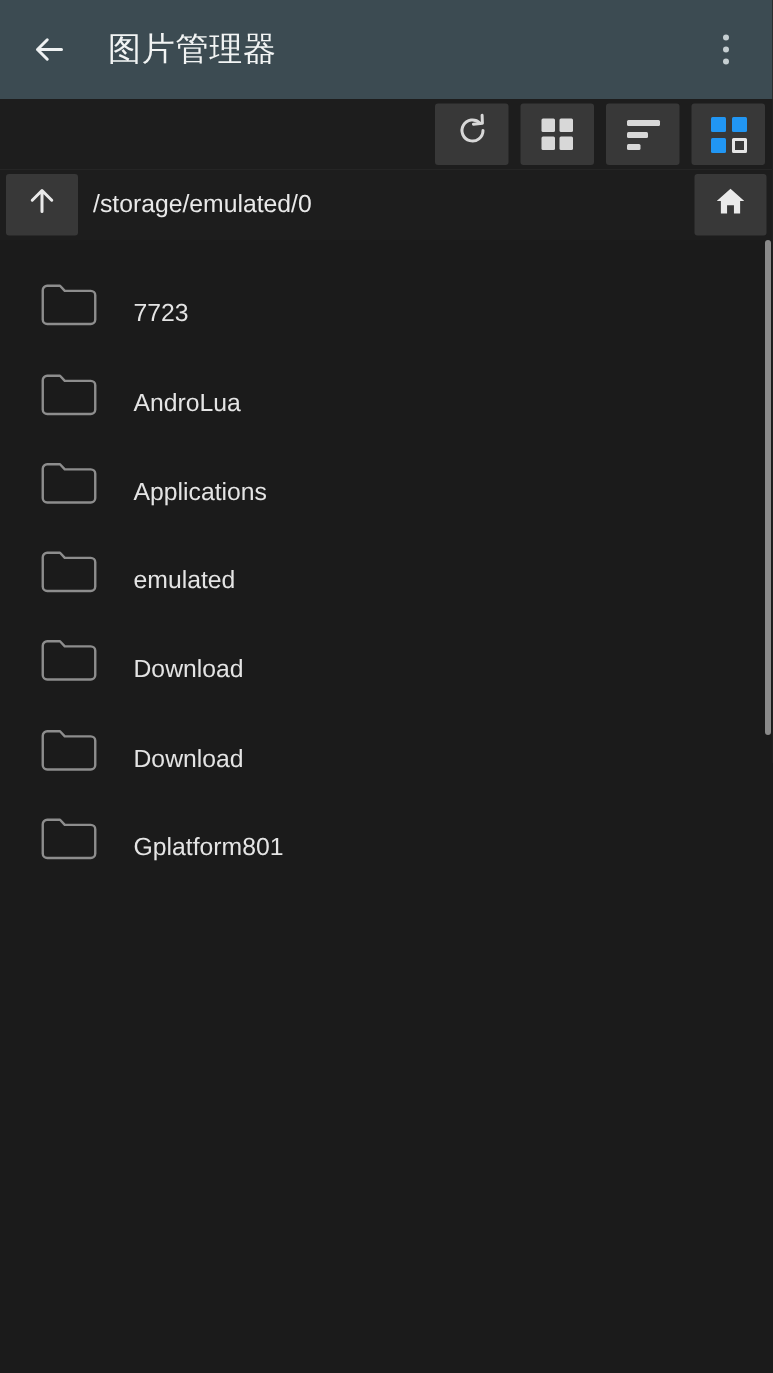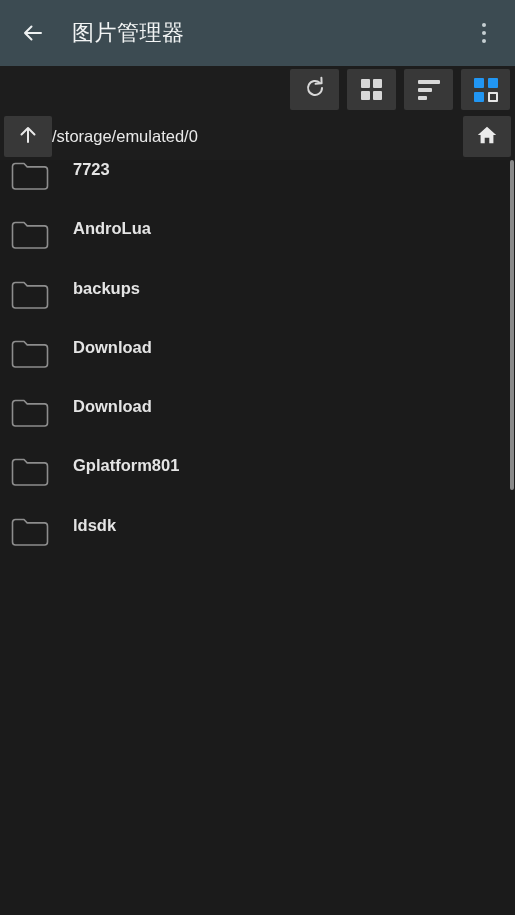--- a/index.html
+++ b/index.html
@@ -125,20 +125,21 @@
   .path-up {
     width: 48px; height: 41px;
     margin-left: 4px;
     background: #383838;
     border-radius: 2px;
     display: flex; align-items: center; justify-content: center;
     cursor: pointer;
     flex: 0 0 auto;
   }
   .path-text {
+    margin-left: 10px;
     color: #e9e9e9;
     font-size: 16.5px;
     flex: 1 1 auto;
     white-space: nowrap;
     overflow: hidden;
     text-overflow: ellipsis;
   }
   .path-home {
     width: 48px; height: 41px;
     margin-right: 4px;
@@ -154,24 +155,23 @@
     position: absolute;
     top: 160px; left: 0;
     width: 515px;
     height: 755px;
     background: #1b1b1b;
     overflow: hidden;
   }
   .row {
     height: 59.3px;
     display: flex;
-    align-items: flex-start;
-    padding-left: 10px;
-    cursor: pointer;
-    font-weight: bold;
+    align-items: flex-end;
+    padding-left: 26px;
+    cursor: pointer;
   }
   .folder-ico {
     width: 40px; height: 32px;
     flex: 0 0 auto;
     display: block;
   }
   .row-label {
     margin-left: 23px;
     color: #e4e4e4;
     font-size: 16.5px;
@@ -293,21 +293,29 @@
           </svg>
         </span>
         <span class="row-label">AndroLua</span>
       </div>
       <div class="row">
         <span>
           <svg class="folder-ico" viewBox="0 0 40 32" aria-hidden="true">
             <path d="M2.5 6.5 a3 3 0 0 1 3 -3 H14 l3.2 3.4 H34.5 a3 3 0 0 1 3 3 V26 a3 3 0 0 1 -3 3 H5.5 a3 3 0 0 1 -3 -3 Z" fill="none" stroke="#8d8d8d" stroke-width="1.6" stroke-linejoin="round"></path>
           </svg>
         </span>
-        <span class="row-label">backups</span>
+        <span class="row-label">Applications</span>
+      </div>
+      <div class="row">
+        <span>
+          <svg class="folder-ico" viewBox="0 0 40 32" aria-hidden="true">
+            <path d="M2.5 6.5 a3 3 0 0 1 3 -3 H14 l3.2 3.4 H34.5 a3 3 0 0 1 3 3 V26 a3 3 0 0 1 -3 3 H5.5 a3 3 0 0 1 -3 -3 Z" fill="none" stroke="#8d8d8d" stroke-width="1.6" stroke-linejoin="round"></path>
+          </svg>
+        </span>
+        <span class="row-label">emulated</span>
       </div>
       <div class="row">
         <span>
           <svg class="folder-ico" viewBox="0 0 40 32" aria-hidden="true">
             <path d="M2.5 6.5 a3 3 0 0 1 3 -3 H14 l3.2 3.4 H34.5 a3 3 0 0 1 3 3 V26 a3 3 0 0 1 -3 3 H5.5 a3 3 0 0 1 -3 -3 Z" fill="none" stroke="#8d8d8d" stroke-width="1.6" stroke-linejoin="round"></path>
           </svg>
         </span>
         <span class="row-label">Download</span>
       </div>
       <div class="row">
@@ -318,28 +326,20 @@
         </span>
         <span class="row-label">Download</span>
       </div>
       <div class="row">
         <span>
           <svg class="folder-ico" viewBox="0 0 40 32" aria-hidden="true">
             <path d="M2.5 6.5 a3 3 0 0 1 3 -3 H14 l3.2 3.4 H34.5 a3 3 0 0 1 3 3 V26 a3 3 0 0 1 -3 3 H5.5 a3 3 0 0 1 -3 -3 Z" fill="none" stroke="#8d8d8d" stroke-width="1.6" stroke-linejoin="round"></path>
           </svg>
         </span>
         <span class="row-label">Gplatform801</span>
-      </div>
-      <div class="row">
-        <span>
-          <svg class="folder-ico" viewBox="0 0 40 32" aria-hidden="true">
-            <path d="M2.5 6.5 a3 3 0 0 1 3 -3 H14 l3.2 3.4 H34.5 a3 3 0 0 1 3 3 V26 a3 3 0 0 1 -3 3 H5.5 a3 3 0 0 1 -3 -3 Z" fill="none" stroke="#8d8d8d" stroke-width="1.6" stroke-linejoin="round"></path>
-          </svg>
-        </span>
-        <span class="row-label">ldsdk</span>
       </div>
     </div>
 
   <div class="scrollbar-track">
     <div class="scrollbar-thumb" style="top: 0px; height: 330px;"></div>
   </div>
 
 </div>
 
 </body></html>

